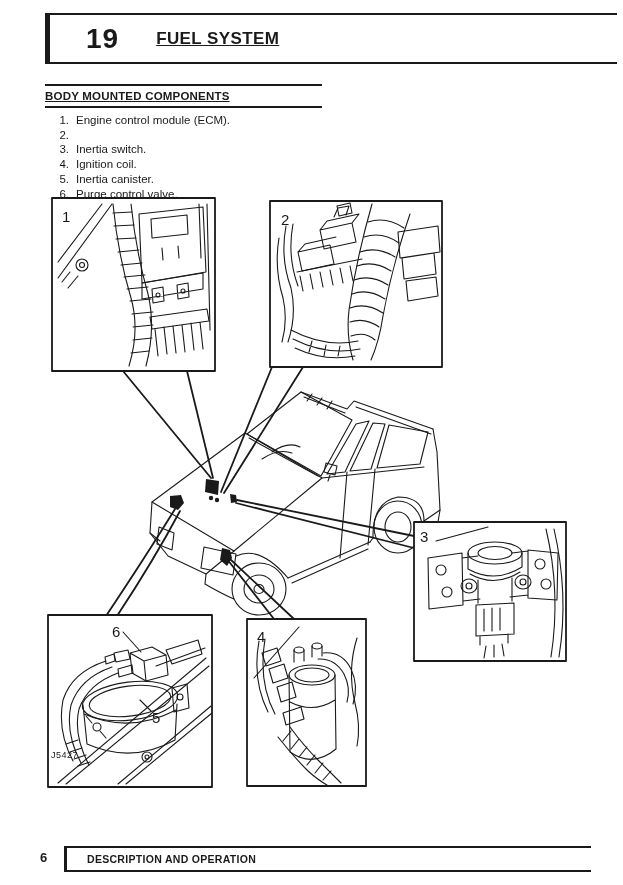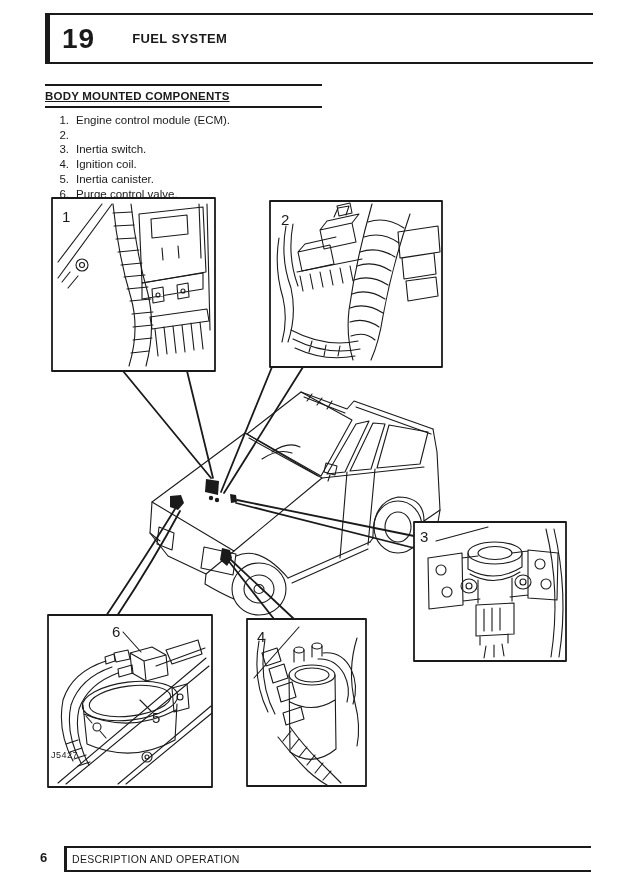--- a/index.html
+++ b/index.html
@@ -4,45 +4,45 @@
 <style>
   html,body{margin:0;padding:0;background:#e8e8e8;}
   .page{
     position:relative;width:623px;height:885px;background:#ffffff;
     font-family:"Liberation Sans",sans-serif;color:#1a1a1a;overflow:hidden;
   }
   
   .header-box{
     position:absolute;left:45px;top:13px;width:543px;height:47px;
     border-top:2px solid #1a1a1a;border-bottom:2px solid #1a1a1a;border-left:5px solid #1a1a1a;
-    display:flex;align-items:center;
+    display:flex;align-items:center;padding-left:24px;
   }
   .header-num{font-size:28px;font-weight:bold;margin-left:12px;letter-spacing:1px;}
-  .header-title{font-size:13px;font-weight:bold;margin-left:37px;letter-spacing:0.4px;}
+  .header-title{font-size:17px;font-weight:bold;margin-left:37px;letter-spacing:0.4px;text-decoration:underline;}
   
   .section-heading{
     position:absolute;left:45px;top:84px;width:277px;
     border-top:2.5px solid #1a1a1a;border-bottom:2px solid #1a1a1a;
     font-size:11.5px;font-weight:bold;padding:4px 0 4px 0;letter-spacing:0.2px;text-decoration:underline;
   }
   
   .component-list{position:absolute;left:53px;top:113px;font-size:11.5px;line-height:14.7px;}
   .component-row{display:flex;}
   .component-num{width:16px;text-align:right;margin-right:7px;}
   
   .figure-svg{position:absolute;left:0;top:0;width:623px;height:885px;}
   .figure-caption{position:absolute;left:51px;top:750px;font-size:9px;letter-spacing:0.5px;}
   
   .footer-pagenum{position:absolute;left:40px;top:850px;font-size:13px;font-weight:bold;}
   .footer-box{
     position:absolute;left:64px;top:846px;width:524px;height:22px;
     border-top:2px solid #1a1a1a;border-bottom:2px solid #1a1a1a;border-left:3px solid #1a1a1a;
     display:flex;align-items:center;
   }
-  .footer-label{font-size:10.5px;font-weight:normal;margin-left:5px;letter-spacing:0.3px;}
+  .footer-label{font-size:10.5px;font-weight:bold;margin-left:20px;letter-spacing:0.3px;}
   svg text{font-family:"Liberation Sans",sans-serif;font-size:15px;fill:#1a1a1a;}
 </style>
 </head>
 <body>
 
 <div class="page">
 
   <div class="header-box">
     <span class="header-num">19</span>
     <span class="header-title">FUEL SYSTEM</span>

